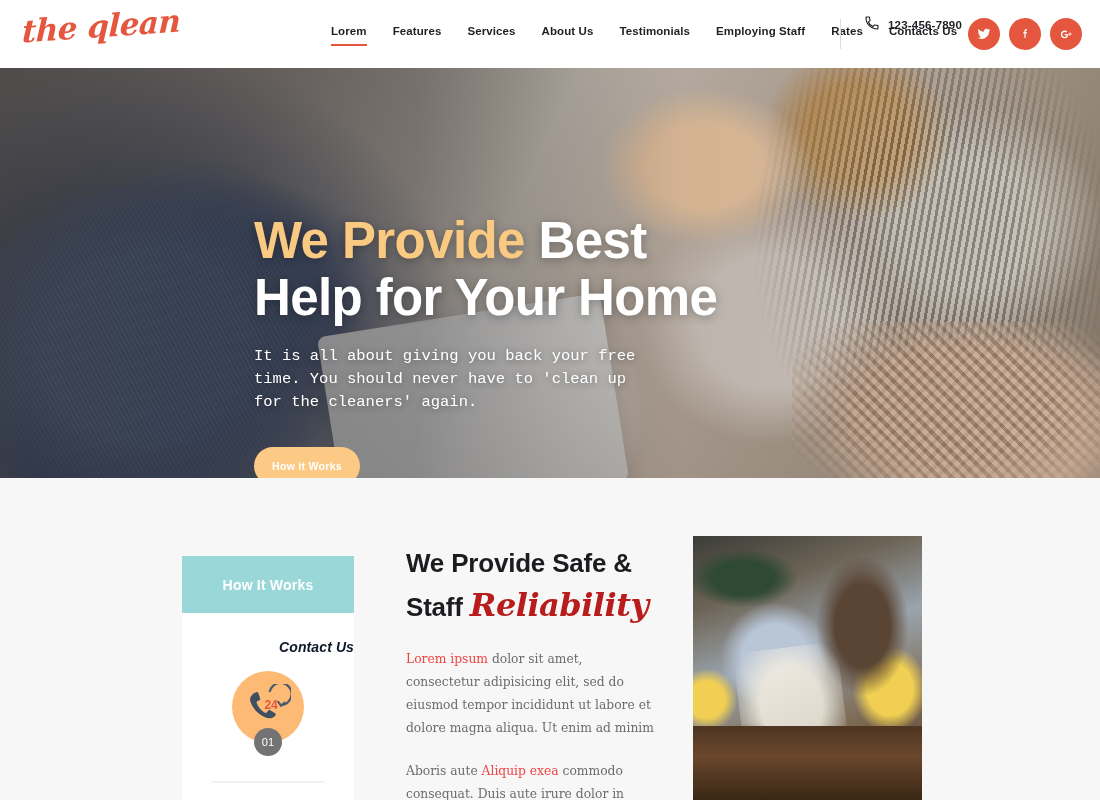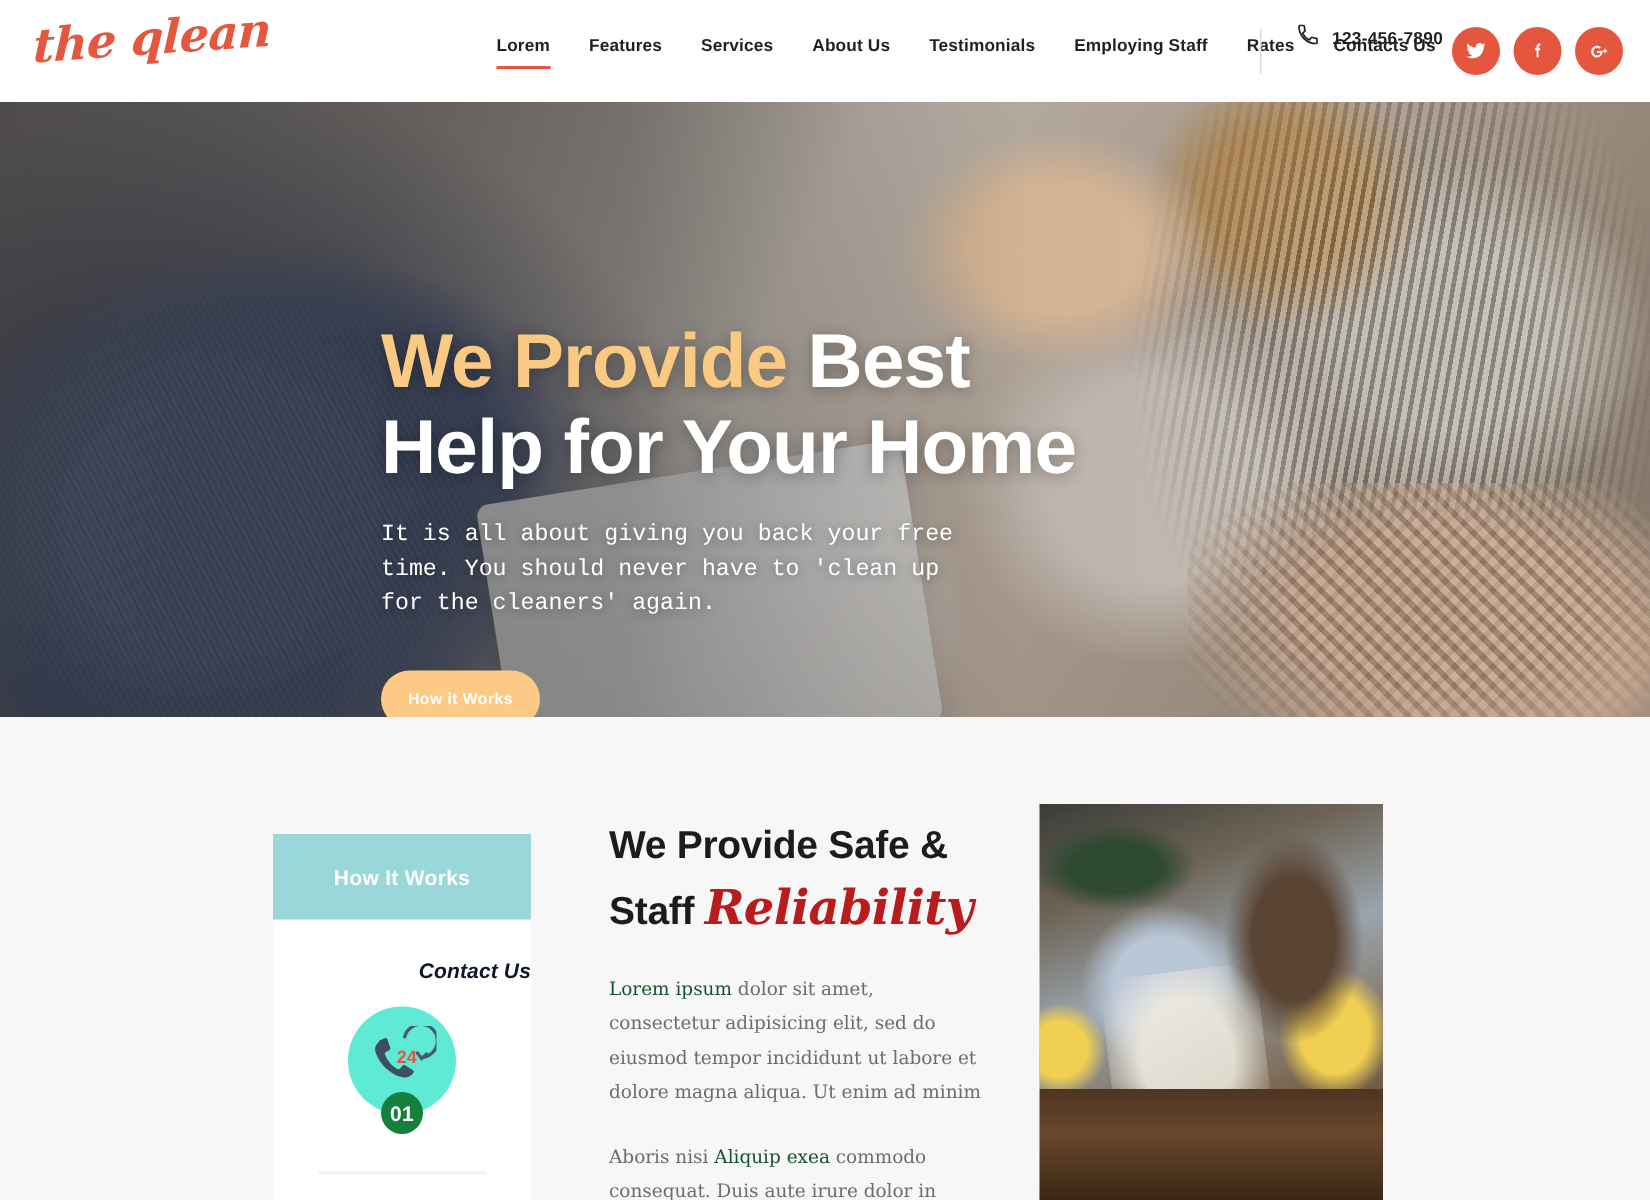--- a/index.html
+++ b/index.html
@@ -207,30 +207,30 @@
     font-style: italic;
   }
   .side-icon-wrap {
     position: relative;
     margin: 16px auto 0;
     width: 72px; height: 72px;
   }
   .side-icon-circle {
     position: absolute; inset: 0;
     border-radius: 50%;
-    background: #5eead4;
+    background: #fdba74;
     display: flex; align-items: center; justify-content: center;
   }
   .side-badge {
     position: absolute; left: 50%; top: 57px;
     transform: translateX(-50%);
     width: 28px; height: 28px; border-radius: 50%;
-    background: #15803d;
+    background: #737373;
     display: flex; align-items: center; justify-content: center;
-    color: #ffffff; font-size: 14px; font-weight: 700;
+    color: #ffffff; font-size: 11px; font-weight: 400;
     letter-spacing: 0.2px;
   }
   .side-divider {
     position: absolute; left: 30px; right: 30px; top: 225px;
     height: 2px; background: #f1f1f1;
   }
 
   
   .text-col {
     position: absolute; left: 406px; top: 64px; width: 250px;
@@ -246,21 +246,21 @@
     color: #b91c1c;
     font-size: 32px;
     letter-spacing: -0.5px;
   }
   .body-p {
     margin-top: 20px;
     font-family: "DejaVu Serif", serif;
     font-size: 12.3px; line-height: 23px;
     color: #6c6c6c;
   }
-  .body-p a, .body-p .lnk { color: #14532d; text-decoration: none; cursor: pointer; }
+  .body-p a, .body-p .lnk { color: #ef4444; text-decoration: none; cursor: pointer; }
 
   
   .sec-photo {
     position: absolute; left: 693px; top: 58px;
     width: 229px; height: 264px;
     overflow: hidden;
     background:
       radial-gradient(ellipse 26% 34% at 74% 34%, #5a4434 0 46%, rgba(90,68,52,0) 78%),
       radial-gradient(ellipse 30% 26% at 36% 46%, #b9c6d6 0 48%, rgba(185,198,214,0) 80%),
       radial-gradient(ellipse 20% 20% at 86% 58%, #f0cf52 0 50%, rgba(240,207,82,0) 82%),
@@ -386,21 +386,21 @@
     <h2 class="sec-title">
       <span>We Provide Safe &amp;</span><br>
       <span>Staff </span><span class="script">Reliability</span>
     </h2>
 
     <p class="body-p">
       <span class="lnk">Lorem ipsum</span><span> dolor sit amet, consectetur adipisicing elit, sed do eiusmod tempor incididunt ut labore et dolore magna aliqua. Ut enim ad minim</span>
     </p>
 
     <p class="body-p">
-      <span>Aboris nisi </span><span class="lnk">Aliquip exea</span><span> commodo consequat. Duis aute irure dolor in reprehenderit in voluptate velit esse cillum dolore eu fugiat nulla pariatur. Excepteur</span>
+      <span>Aboris aute </span><span class="lnk">Aliquip exea</span><span> commodo consequat. Duis aute irure dolor in reprehenderit in voluptate velit esse cillum dolore eu fugiat nulla pariatur. Excepteur</span>
     </p>
   </div>
 
   <div class="sec-photo">
     <div class="apron"></div>
     <div class="counter"></div>
   </div>
 </div>
 
 </body></html>

